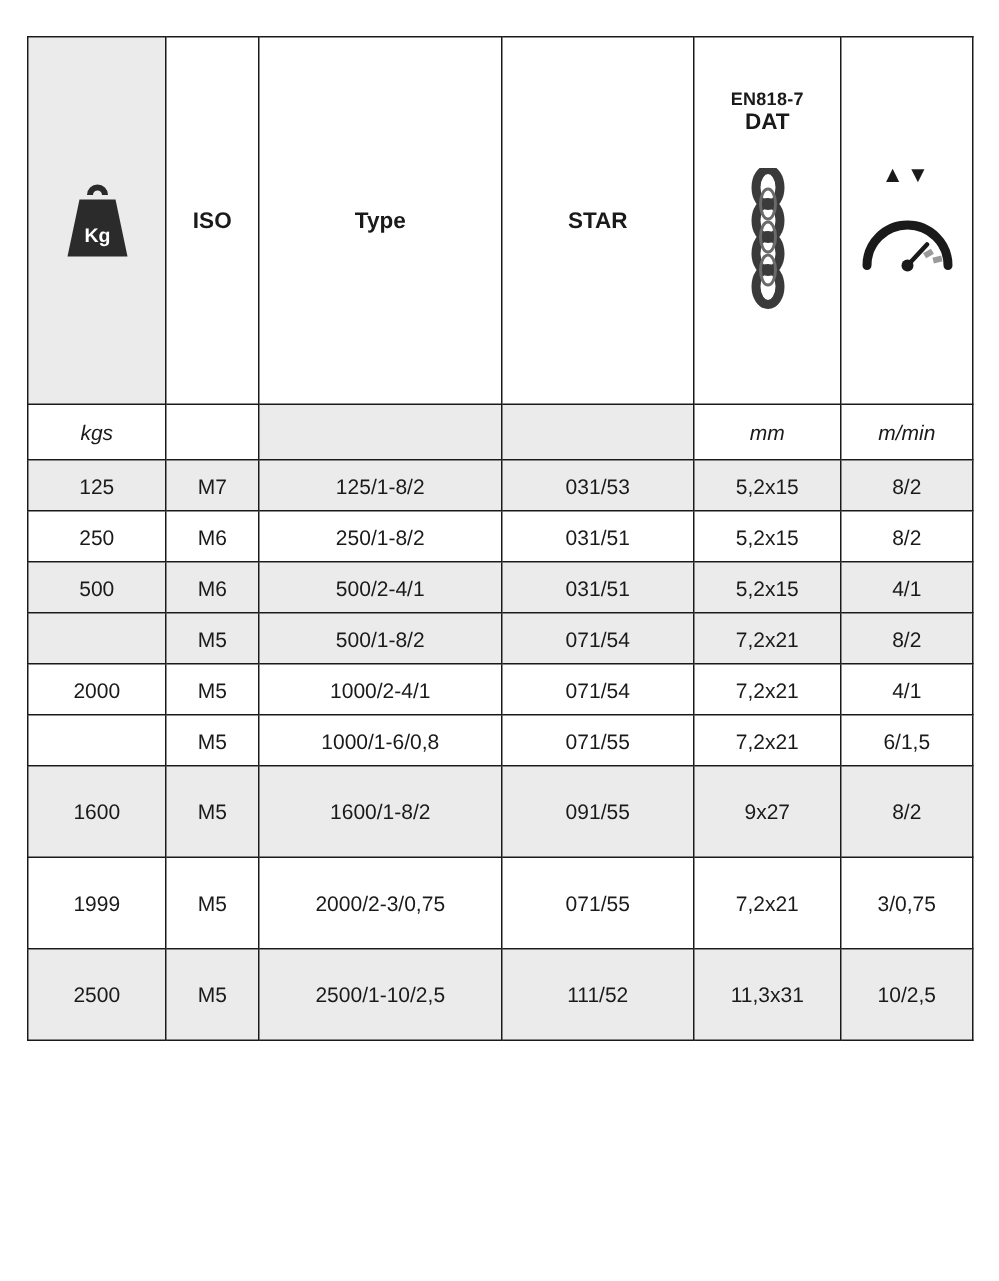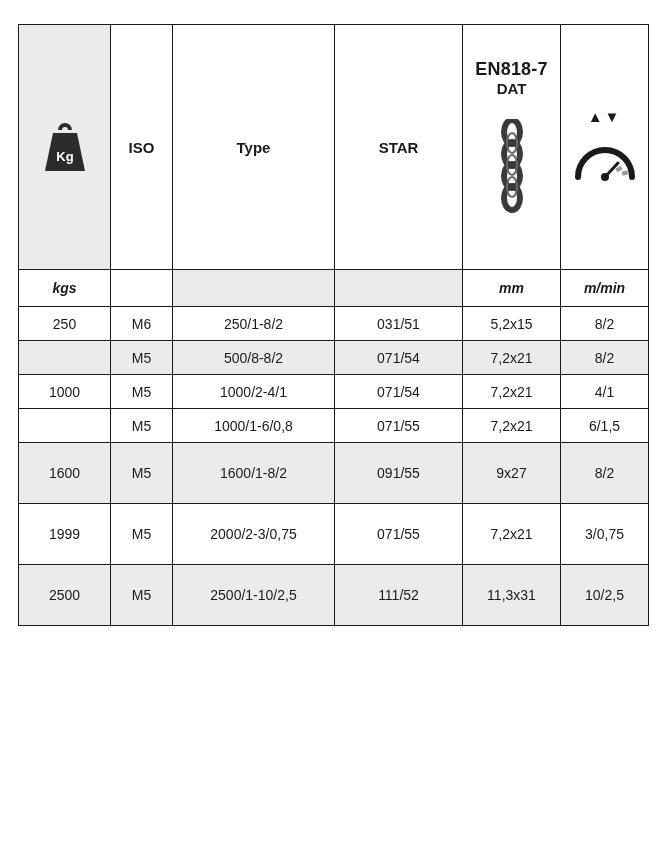--- a/index.html
+++ b/index.html
@@ -57,21 +57,21 @@
   }
   .hdr-en {
     display: flex;
     flex-direction: column;
     align-items: center;
     justify-content: flex-start;
     height: 100%;
     padding-top: 34px;
     box-sizing: border-box;
   }
-  .hdr-en .l1 { font-size: 18px; font-weight: bold; letter-spacing: .2px;}
+  .hdr-en .l1 { font-size: 12px; font-weight: bold; letter-spacing: .2px;}
   .hdr-en .l2 { font-size: 15px; font-weight: bold; }
   .chain-wrap { margin-top: 22px; }
   .hdr-speed {
     display: flex;
     flex-direction: column;
     align-items: center;
     justify-content: center;
     height: 100%;
   }
   .arrows { font-size: 15px; letter-spacing: 2px; margin-bottom: 12px; }
@@ -79,21 +79,20 @@
     display: flex;
     align-items: flex-end;
     justify-content: center;
   }
 
   
   tr.units-row td {
     height: 36px;
     font-style: italic;
     font-size: 14px;
-    font-weight: bold;
   }
   
   tr.data-row td { height: 33px; }
   tr.data-row.tall td { height: 60px; margin-top: 16px; }
 
   
   .grey { background: #ebebeb; }
   .white { background: #ffffff; }
 </style>
 </head>
@@ -182,37 +181,53 @@
       <tr class="units-row">
         <td class="white">kgs</td>
         <td class="white"></td>
         <td class="grey"></td>
         <td class="grey"></td>
         <td class="white">mm</td>
         <td class="white">m/min</td>
       </tr>
 
       <tr class="data-row">
+        <td class="grey">125</td>
+        <td class="grey">M7</td>
+        <td class="grey">125/1-8/2</td>
+        <td class="grey">031/53</td>
+        <td class="grey">5,2x15</td>
+        <td class="grey">8/2</td>
+      </tr>
+      <tr class="data-row">
         <td class="white">250</td>
         <td class="white">M6</td>
         <td class="white">250/1-8/2</td>
         <td class="white">031/51</td>
         <td class="white">5,2x15</td>
         <td class="white">8/2</td>
       </tr>
       <tr class="data-row">
+        <td class="grey">500</td>
+        <td class="grey">M6</td>
+        <td class="grey">500/2-4/1</td>
+        <td class="grey">031/51</td>
+        <td class="grey">5,2x15</td>
+        <td class="grey">4/1</td>
+      </tr>
+      <tr class="data-row">
         <td class="grey"></td>
         <td class="grey">M5</td>
-        <td class="grey">500/8-8/2</td>
+        <td class="grey">500/1-8/2</td>
         <td class="grey">071/54</td>
         <td class="grey">7,2x21</td>
         <td class="grey">8/2</td>
       </tr>
       <tr class="data-row">
-        <td class="white">1000</td>
+        <td class="white">2000</td>
         <td class="white">M5</td>
         <td class="white">1000/2-4/1</td>
         <td class="white">071/54</td>
         <td class="white">7,2x21</td>
         <td class="white">4/1</td>
       </tr>
       <tr class="data-row">
         <td class="white"></td>
         <td class="white">M5</td>
         <td class="white">1000/1-6/0,8</td>

